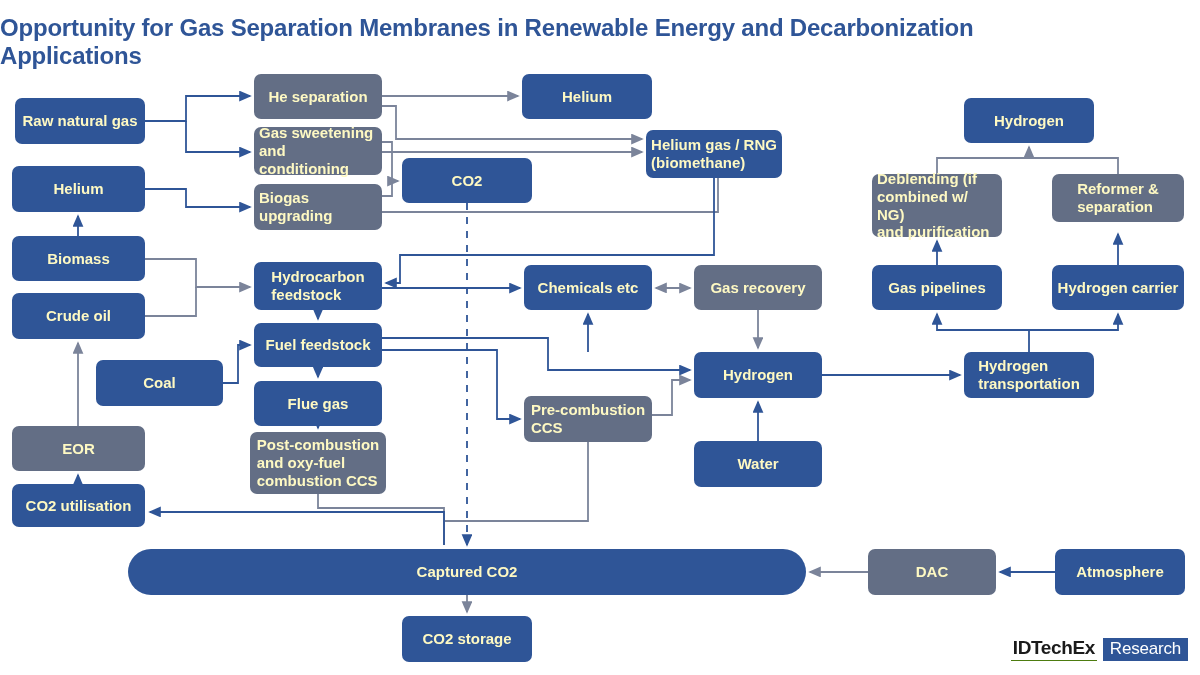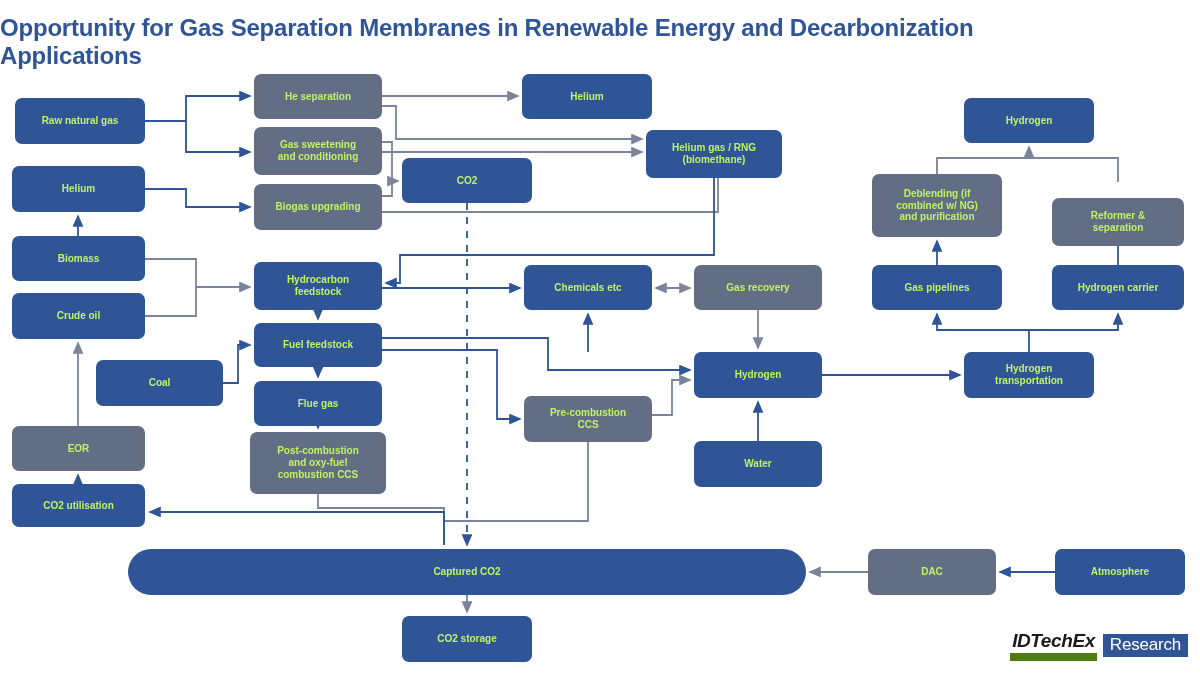--- a/index.html
+++ b/index.html
@@ -9,35 +9,35 @@
   }
   #stage{position:relative;width:1200px;height:675px;}
 
   .title{
     position:absolute;left:0;top:14px;width:992px;
     font-size:24px;font-weight:bold;color:#2f5597;letter-spacing:-0.2px;
   }
 
   .node{
     position:absolute;box-sizing:border-box;border-radius:7px;
-    display:flex;align-items:center;justify-content:center;text-align:center;
-    color:#bef264;font-size:10px;font-weight:bold;line-height:1.18;
+    display:flex;align-items:center;justify-content:center;
+    color:#fef9c3;font-size:15px;font-weight:bold;line-height:1.18;
     padding:2px 5px;z-index:3;
   }
   .blue{background:#2f5597;}
   .gray{background:#636e85;}
   .node span{display:block;}
 
   svg.wires{position:absolute;left:0;top:0;width:1200px;height:675px;z-index:1;}
 
   
   .logo{position:absolute;right:12px;bottom:14px;display:flex;align-items:center;z-index:5;}
   .logo-mark{
     font-size:19px;font-weight:bold;color:#1b1b1b;letter-spacing:-0.4px;
-    border-bottom:8px solid #4d7c0f;padding:0 2px 1px 2px;font-style:italic;
+    border-bottom:1px solid #4d7c0f;padding:0 2px 1px 2px;
   }
   .logo-tag{
     background:#2f5597;color:#fff;font-size:17px;font-weight:normal;
     padding:1px 7px 2px 7px;margin-left:6px;letter-spacing:-0.2px;
   }
 </style>
 </head>
 <body>
 
 <div id="stage">
@@ -257,21 +257,21 @@
           <span>Hydrogen</span>
         </div>
       </div>
       <div class="node gray" style="left: 872px; top: 174px; width: 130px; height: 63px;">
         <div>
           <span>Deblending (if</span>
           <span>combined w/ NG)</span>
           <span>and purification</span>
         </div>
       </div>
-      <div class="node gray" style="left: 1052px; top: 198px; width: 132px; height: 48px;">
+      <div class="node gray" style="left: 1052px; top: 174px; width: 132px; height: 48px;">
         <div>
           <span>Reformer &amp;</span>
           <span>separation</span>
         </div>
       </div>
       <div class="node blue" style="left: 872px; top: 265px; width: 130px; height: 45px;">
         <div>
           <span>Gas pipelines</span>
         </div>
       </div>

